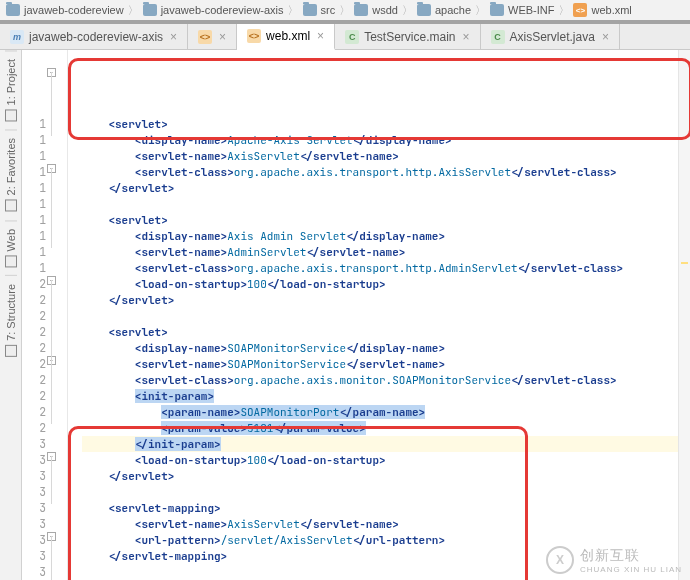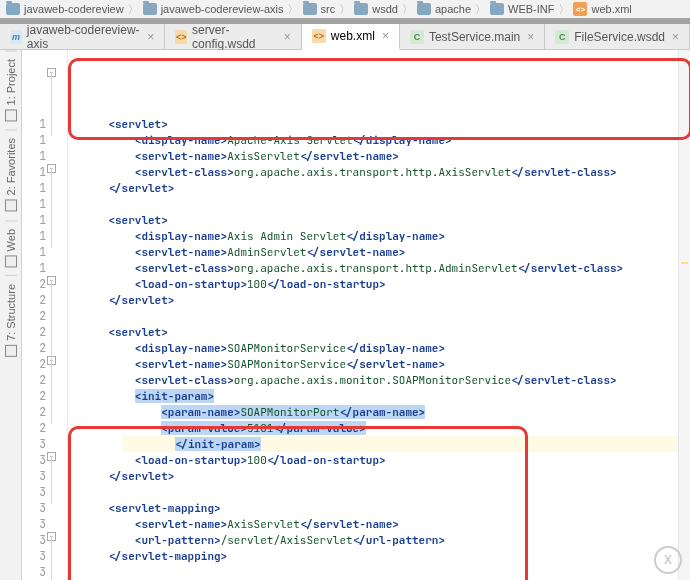--- a/index.html
+++ b/index.html
@@ -11,21 +11,21 @@
   height: 580px;
   overflow: hidden;
   position: relative;
 }
 .breadcrumb {
   display: flex;
   align-items: center;
   height: 24px;
   padding: 0 6px;
   background: #f2f2f2;
-  border-bottom: 6px solid #a3a3a3;
+  border-bottom: 4px solid #a3a3a3;
   font-family: -apple-system, "Segoe UI", sans-serif;
   font-size: 11px;
   color: #555;
   gap: 4px;
 }
 .bc-item { display: flex; align-items: center; gap: 4px; white-space: nowrap; }
 .bc-sep { color: #aaa; }
 .folder-icon { width: 14px; height: 12px; background:#87a8c2; border-radius:2px; display:inline-block; position:relative; }
 .folder-icon::before { content:""; position:absolute; top:-2px; left:0; width:6px; height:2px; background:#87a8c2; border-radius:1px 1px 0 0;}
 .file-icon-xml { width:14px; height:14px; display:inline-flex; align-items:center; justify-content:center; background:#f0a050; color:#fff; font-size:8px; font-weight:bold; border-radius:2px;}
@@ -66,24 +66,24 @@
 }
 .gutter div { height:16px; line-height:16px; padding-right:14px; position:relative;}
 .fold-strip { position:absolute; left:46px; top:0; bottom:0; width:12px; background:#fff; z-index:1;}
 .fold-mark { position:absolute; width:9px; height:9px; border:1px solid #a8a8a8; background:#fff; left:1px; font-size:8px; line-height:7px; text-align:center; color:#888;}
 .fold-line { position:absolute; left:5px; width:1px; background:#d8d8d8;}
 .editor {
   flex:1; background:#fff; padding:2px 0 0 14px; font-size:11px; line-height:16px;
   position:relative; white-space:pre; color:#333;
 }
 .ln { height:16px; }
-.hl-line { background:#fffae3;margin-left:40px;}
+.hl-line { background:#fffae3;}
 .sel { background:#bcd6f3;}
 .tag { color:#1a3d8f; font-weight:bold;}
-.txt { color:#14532d;}
+.txt { color:#0369a1;}
 .redbox { position:absolute; border:3px solid #e53935; border-radius:10px; pointer-events:none; z-index:5;}
 .watermark {
   position:absolute; right:8px; bottom:6px; display:flex; align-items:center; gap:6px;
   font-family:sans-serif; color:#bbb; z-index:20;
 }
 .watermark .wm-logo { width:28px; height:28px; border:2px solid #ccc; border-radius:50%; display:flex; align-items:center; justify-content:center; font-weight:bold; color:#ccc;}
 .watermark .wm-txt { font-size:14px; letter-spacing:1px;}
 .watermark .wm-sub { font-size:8px; letter-spacing:1px;}
 .scrollbar { position:absolute; right:0; top:50px; bottom:0; width:12px; background:#f5f5f5; border-left:1px solid #e5e5e5;}
 .sb-mark { position:absolute; left:2px; right:2px; height:2px; background:#ffdf80;}
@@ -129,36 +129,35 @@
   </div>
 
 <div class="tabs" id="tabs">
     <div class="tab">
       <span class="tab-icon ic-m">m</span>
       <span>javaweb-codereview-axis</span>
       <span class="tab-close">×</span>
     </div>
     <div class="tab">
       <span class="tab-icon ic-x" style="font-style: normal;">&lt;&gt;</span>
-      <span>server-config.wsdd</span>
       <span class="tab-close">×</span>
     </div>
     <div class="tab active">
       <span class="tab-icon ic-x" style="font-style: normal;">&lt;&gt;</span>
       <span>web.xml</span>
       <span class="tab-close">×</span>
     </div>
     <div class="tab">
       <span class="tab-icon ic-c" style="font-style: normal;">C</span>
       <span>TestService.main</span>
       <span class="tab-close">×</span>
     </div>
     <div class="tab">
       <span class="tab-icon ic-c" style="font-style: normal;">C</span>
-      <span>FileService.wsdd</span>
+      <span>AxisServlet.java</span>
       <span class="tab-close">×</span>
     </div>
   </div>
 
 <div class="main">
   <div class="left-tools" id="lefttools">
       <div class="tool-lbl">
         <span class="tool-sq"></span>
         <span>1: Project</span>
       </div>
@@ -227,13 +226,17 @@
     
   <div class="ln">    </div><div class="ln">    <span class="tag">&lt;servlet&gt;</span></div><div class="ln">        <span class="tag">&lt;display-name&gt;</span><span class="txt">Apache-Axis Servlet</span><span class="tag">&lt;/display-name&gt;</span></div><div class="ln">        <span class="tag">&lt;servlet-name&gt;</span><span class="txt">AxisServlet</span><span class="tag">&lt;/servlet-name&gt;</span></div><div class="ln">        <span class="tag">&lt;servlet-class&gt;</span><span class="txt">org.apache.axis.transport.http.AxisServlet</span><span class="tag">&lt;/servlet-class&gt;</span></div><div class="ln">    <span class="tag">&lt;/servlet&gt;</span></div><div class="ln">&nbsp;</div><div class="ln">    <span class="tag">&lt;servlet&gt;</span></div><div class="ln">        <span class="tag">&lt;display-name&gt;</span><span class="txt">Axis Admin Servlet</span><span class="tag">&lt;/display-name&gt;</span></div><div class="ln">        <span class="tag">&lt;servlet-name&gt;</span><span class="txt">AdminServlet</span><span class="tag">&lt;/servlet-name&gt;</span></div><div class="ln">        <span class="tag">&lt;servlet-class&gt;</span><span class="txt">org.apache.axis.transport.http.AdminServlet</span><span class="tag">&lt;/servlet-class&gt;</span></div><div class="ln">        <span class="tag">&lt;load-on-startup&gt;</span><span class="txt">100</span><span class="tag">&lt;/load-on-startup&gt;</span></div><div class="ln">    <span class="tag">&lt;/servlet&gt;</span></div><div class="ln">&nbsp;</div><div class="ln">    <span class="tag">&lt;servlet&gt;</span></div><div class="ln">        <span class="tag">&lt;display-name&gt;</span><span class="txt">SOAPMonitorService</span><span class="tag">&lt;/display-name&gt;</span></div><div class="ln">        <span class="tag">&lt;servlet-name&gt;</span><span class="txt">SOAPMonitorService</span><span class="tag">&lt;/servlet-name&gt;</span></div><div class="ln">        <span class="tag">&lt;servlet-class&gt;</span><span class="txt">org.apache.axis.monitor.SOAPMonitorService</span><span class="tag">&lt;/servlet-class&gt;</span></div><div class="ln">        <span class="sel"><span class="tag">&lt;init-param&gt;</span></span></div><div class="ln">            <span class="sel"><span class="tag">&lt;param-name&gt;</span><span class="txt">SOAPMonitorPort</span><span class="tag">&lt;/param-name&gt;</span></span></div><div class="ln">            <span class="sel"><span class="tag">&lt;param-value&gt;</span><span class="txt">5101</span><span class="tag">&lt;/param-value&gt;</span></span></div><div class="ln hl-line">        <span class="sel"><span class="tag">&lt;/init-param&gt;</span></span></div><div class="ln">        <span class="tag">&lt;load-on-startup&gt;</span><span class="txt">100</span><span class="tag">&lt;/load-on-startup&gt;</span></div><div class="ln">    <span class="tag">&lt;/servlet&gt;</span></div><div class="ln">&nbsp;</div><div class="ln">    <span class="tag">&lt;servlet-mapping&gt;</span></div><div class="ln">        <span class="tag">&lt;servlet-name&gt;</span><span class="txt">AxisServlet</span><span class="tag">&lt;/servlet-name&gt;</span></div><div class="ln">        <span class="tag">&lt;url-pattern&gt;</span><span class="txt">/servlet/AxisServlet</span><span class="tag">&lt;/url-pattern&gt;</span></div><div class="ln">    <span class="tag">&lt;/servlet-mapping&gt;</span></div><div class="ln">&nbsp;</div><div class="redbox" style="top: 8px; left: 0px; width: 624px; height: 82px;"></div><div class="redbox" style="top: 376px; left: 0px; width: 460px; height: 250px;"></div></div>
 </div>
 
 <div class="scrollbar">
   <div class="sb-mark" style="top:40%"></div>
 </div>
 
 <div class="watermark">
   <div class="wm-logo">X</div>
+  <div>
+    <div class="wm-txt">创新互联</div>
+    <div class="wm-sub">CHUANG XIN HU LIAN</div>
+  </div>
 </div>
 
 </body></html>

